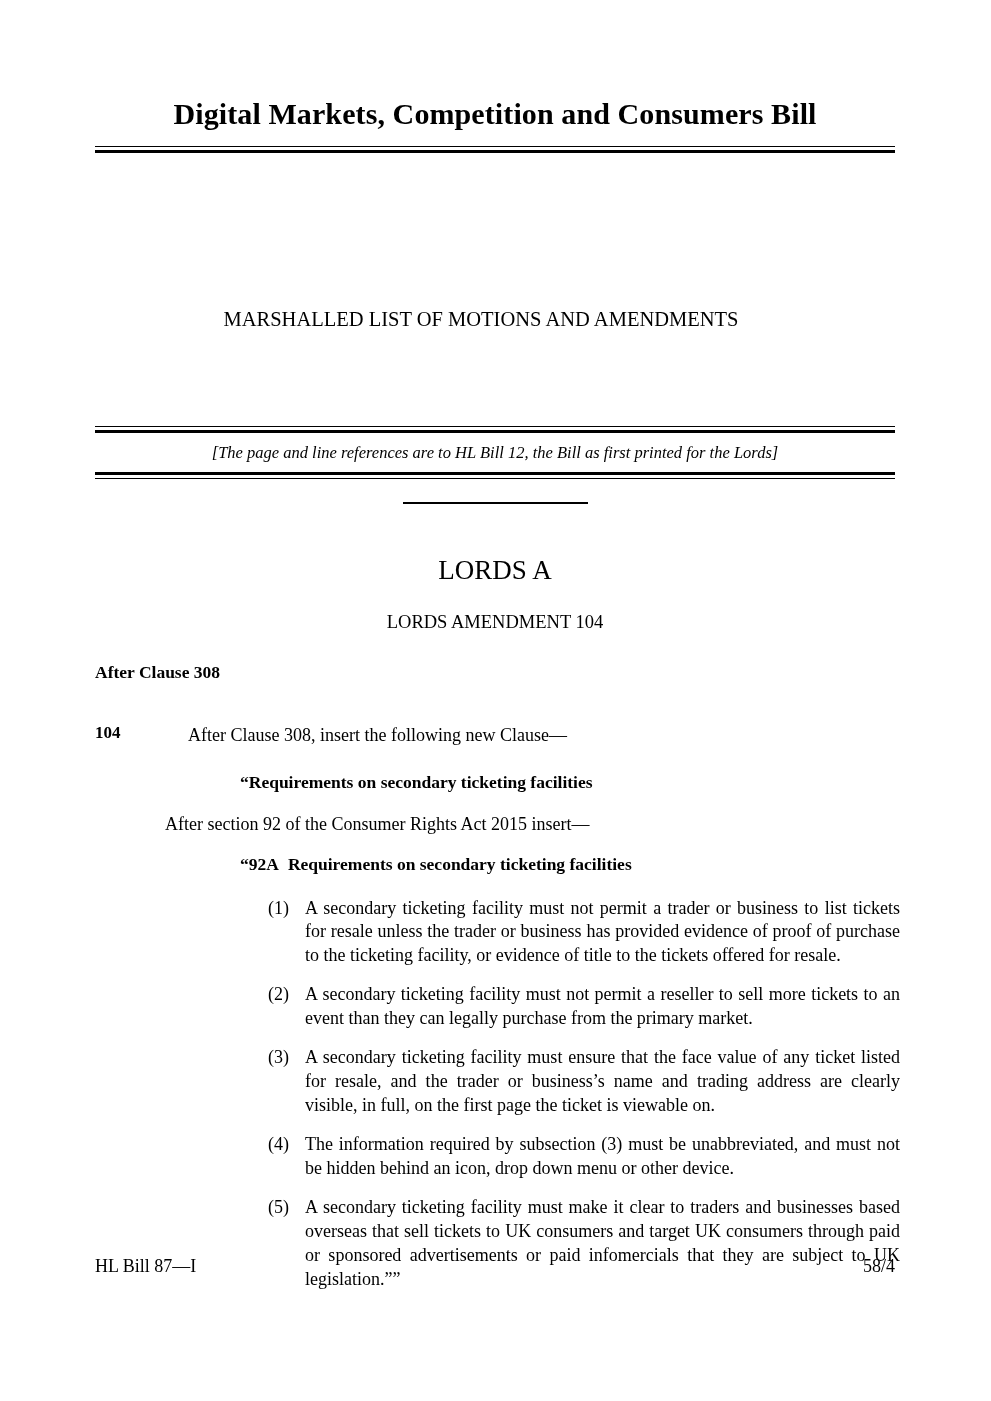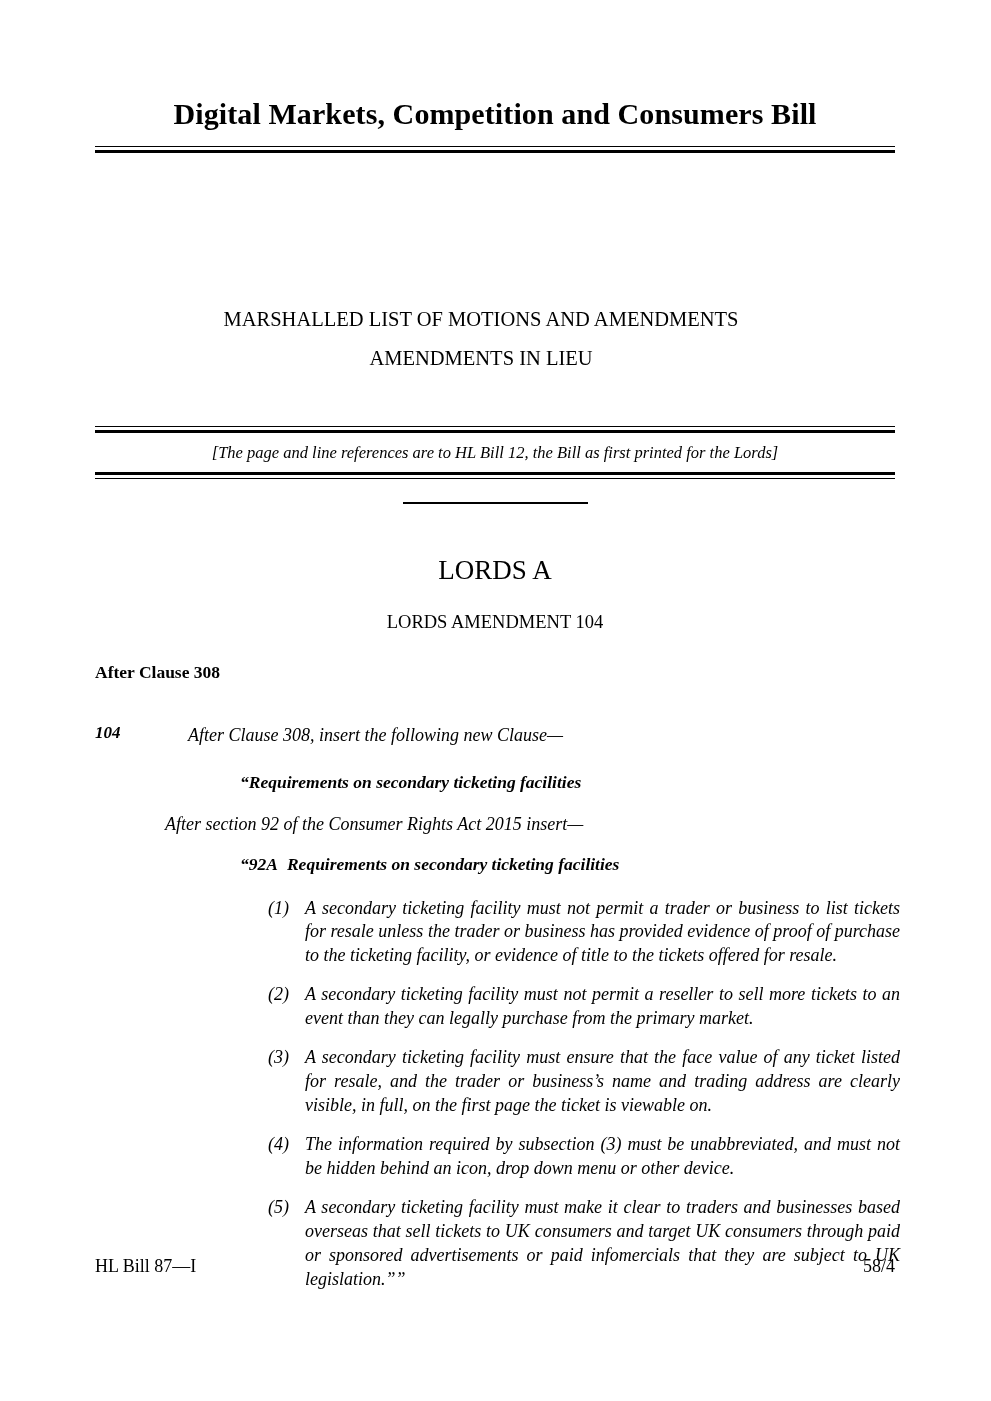--- a/index.html
+++ b/index.html
@@ -108,21 +108,20 @@
     font-weight: bold;
   }
 
   
   .amendment {
     position: absolute;
     left: 95px;
     top: 723px;
     width: 805px;
     font-size: 18px;
-    font-style: italic;
   }
   .amend-lead {
     position: relative;
     min-height: 30px;
   }
   .amend-num {
     position: absolute;
     left: 0;
     top: 0;
     font-weight: bold;
@@ -194,21 +193,20 @@
   <div class="title-block">
     <div class="doc-title">Digital Markets, Competition and Consumers Bill</div>
     <div class="double-rule">
       <div class="rule-thin"></div>
       <div class="rule-thick"></div>
     </div>
   </div>
 
   <div class="subtitle-block">
     <div class="subtitle-line">MARSHALLED LIST OF MOTIONS AND AMENDMENTS</div>
-    <div class="subtitle-line">AMENDMENTS IN LIEU</div>
   </div>
 
   <div class="note-block">
     <div class="double-rule">
       <div class="rule-thin"></div>
       <div class="rule-thick"></div>
     </div>
     <div class="note-text">[The page and line references are to HL Bill 12, the Bill as first printed for the Lords]</div>
     <div class="double-rule">
       <div class="rule-thick"></div>

